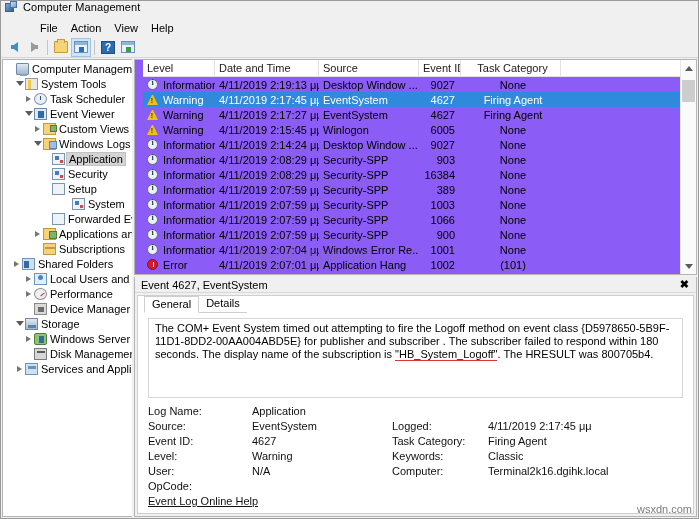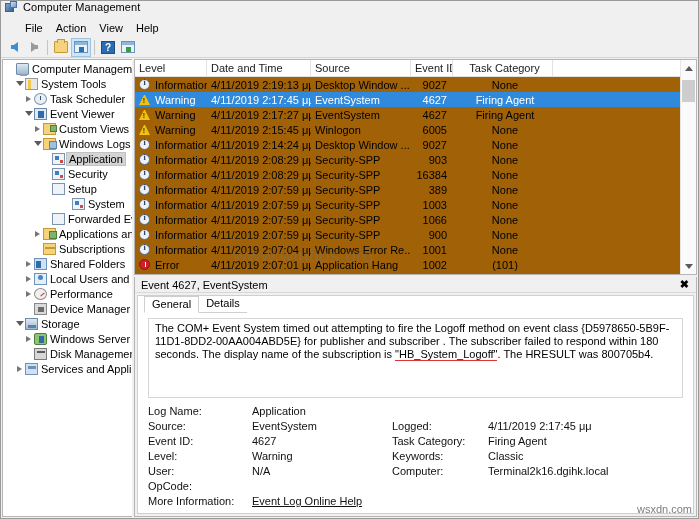--- a/index.html
+++ b/index.html
@@ -38,20 +38,21 @@
     background: linear-gradient(135deg,#cfe0f2,#6f9ccb); border:1px solid #4a74a8; }
   .title-text { font-size: 11px; color: #000; letter-spacing: .1px; }
 
   
   .menubar {
     height: 17px;
     display: flex; align-items: center;
     padding-left: 18px;
     background: #f0f0f0;
     flex: 0 0 auto;
+    margin-left: 15px;
   }
   .menubar .mi {
     padding: 1px 7px 2px 6px;
     font-size: 11px;
     cursor: default;
   }
 
   
   .toolbar {
     height: 21px;
@@ -178,24 +179,25 @@
     flex: 1 1 auto;
     min-width: 0;
     display: flex; flex-direction: column;
     margin: 1px 1px 1px 2px;
   }
 
   
   .listpane {
     height: 216px;
     border: 1px solid #b5b5b5;
-    background: #a16207;
+    background: #8b5cf6;
     display: flex; flex-direction: column;
     flex: 0 0 auto;
     overflow: hidden;
+    padding-left: 8px;
   }
   .list-inner { flex:1 1 auto; display:flex; min-height:0; }
   .list-cols { flex:1 1 auto; min-width:0; display:flex; flex-direction:column; overflow:hidden; }
 
   .hdr {
     display: flex;
     height: 17px;
     background: #fff;
     border-bottom: 1px solid #e2e2e2;
     flex: 0 0 auto;
@@ -438,21 +440,21 @@
             <div class="chev"></div>
           </div>
           <div class="ic ic-appsvc"></div>
           <span class="lbl">Applications and Se</span>
         </div>
         <div class="tnode" style="padding-left: 29px;">
           <div class="tw"></div>
           <div class="ic ic-subs"></div>
           <span class="lbl">Subscriptions</span>
         </div>
-        <div class="tnode" style="padding-left: 20px;">
+        <div class="tnode" style="padding-left: 8px;">
           <div class="tw">
             <div class="chev"></div>
           </div>
           <div class="ic ic-shared"></div>
           <span class="lbl">Shared Folders</span>
         </div>
         <div class="tnode" style="padding-left: 20px;">
           <div class="tw">
             <div class="chev"></div>
           </div>
@@ -712,21 +714,20 @@
               <div class="v1">N/A</div>
               <div class="k2">Computer:</div>
               <div class="v2">Terminal2k16.dgihk.local</div>
             </div>
             <div class="mrow">
               <div class="k1">OpCode:</div>
               <div class="k2"></div>
               <div class="v2"></div>
             </div>
             <div class="mrow">
-              <div class="k1">More Information:</div>
               <div class="v1 link">Event Log Online Help</div>
               <div class="k2"></div>
               <div class="v2"></div>
             </div>
           </div>
         </div>
       </div>
 
     </div>
   </div>

